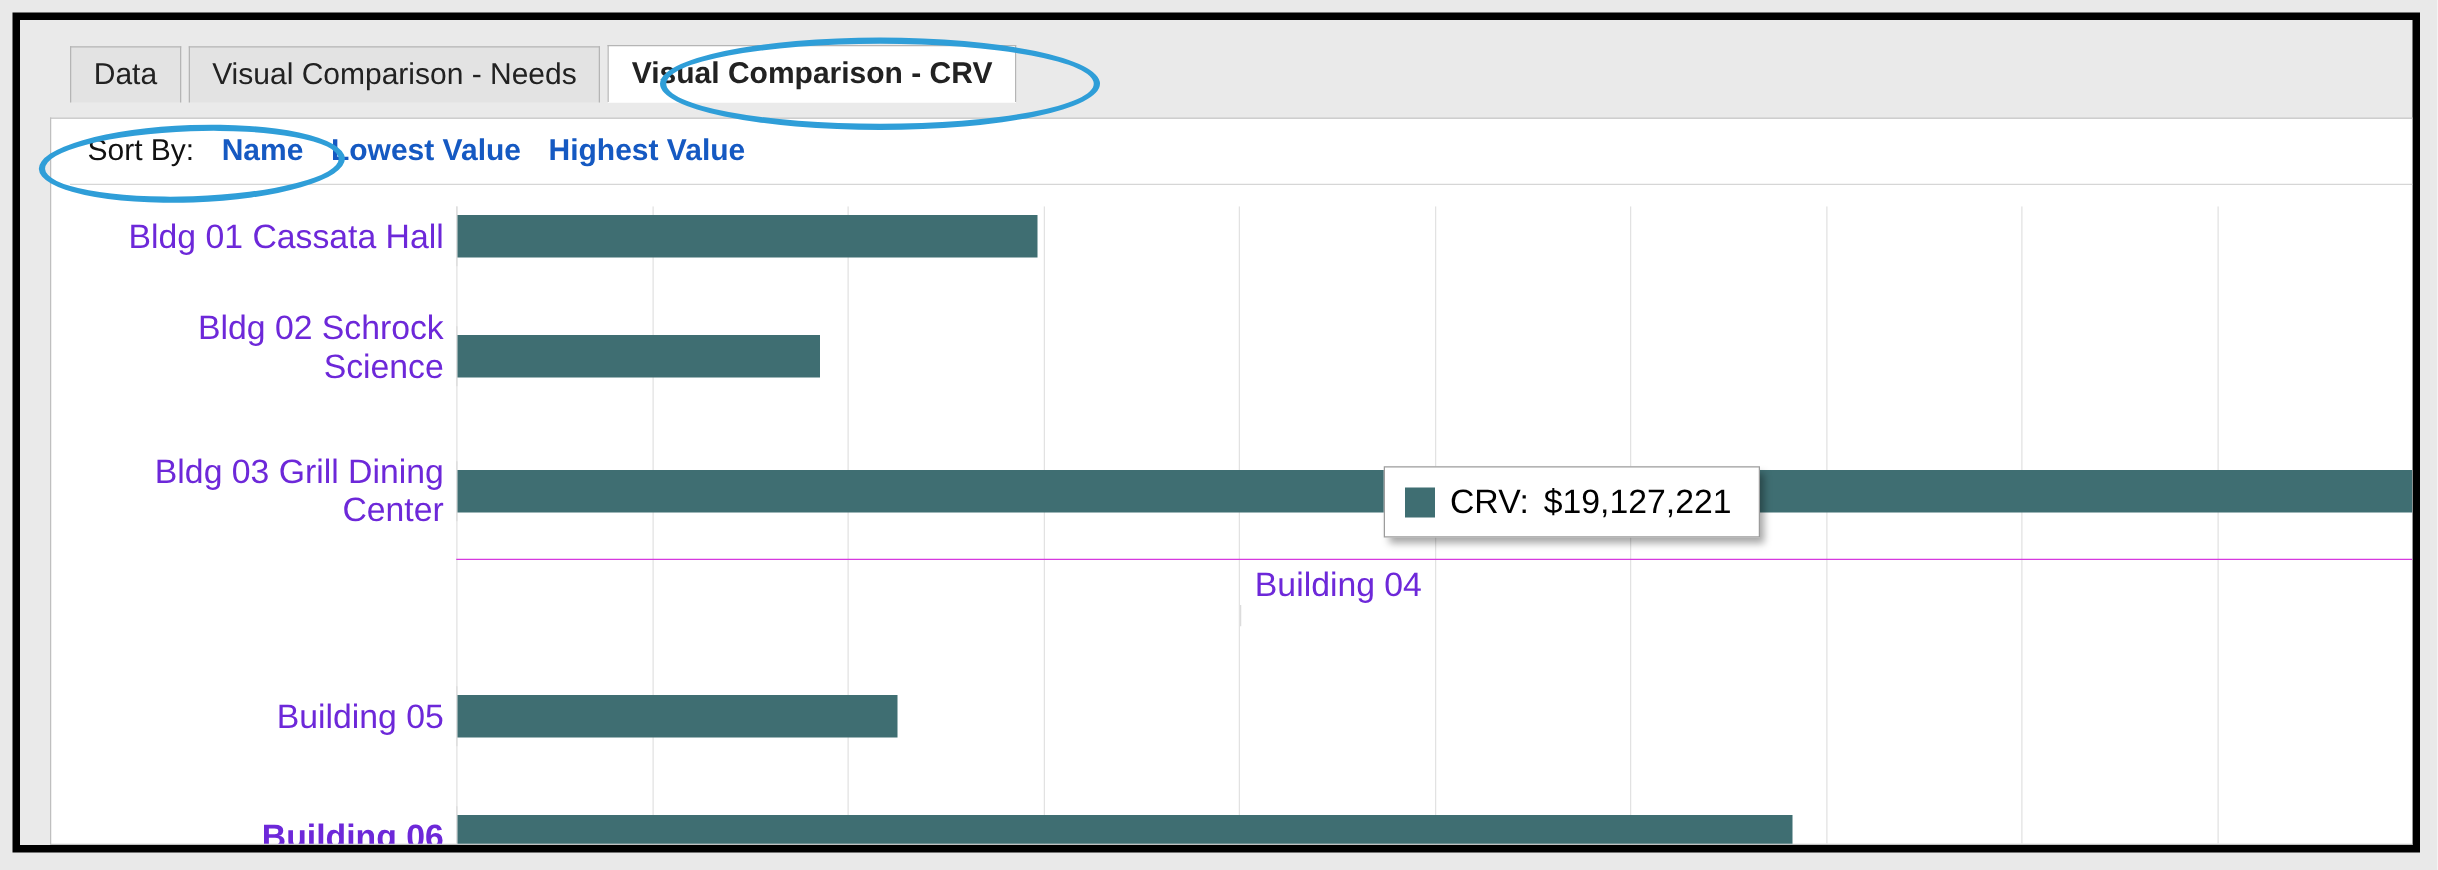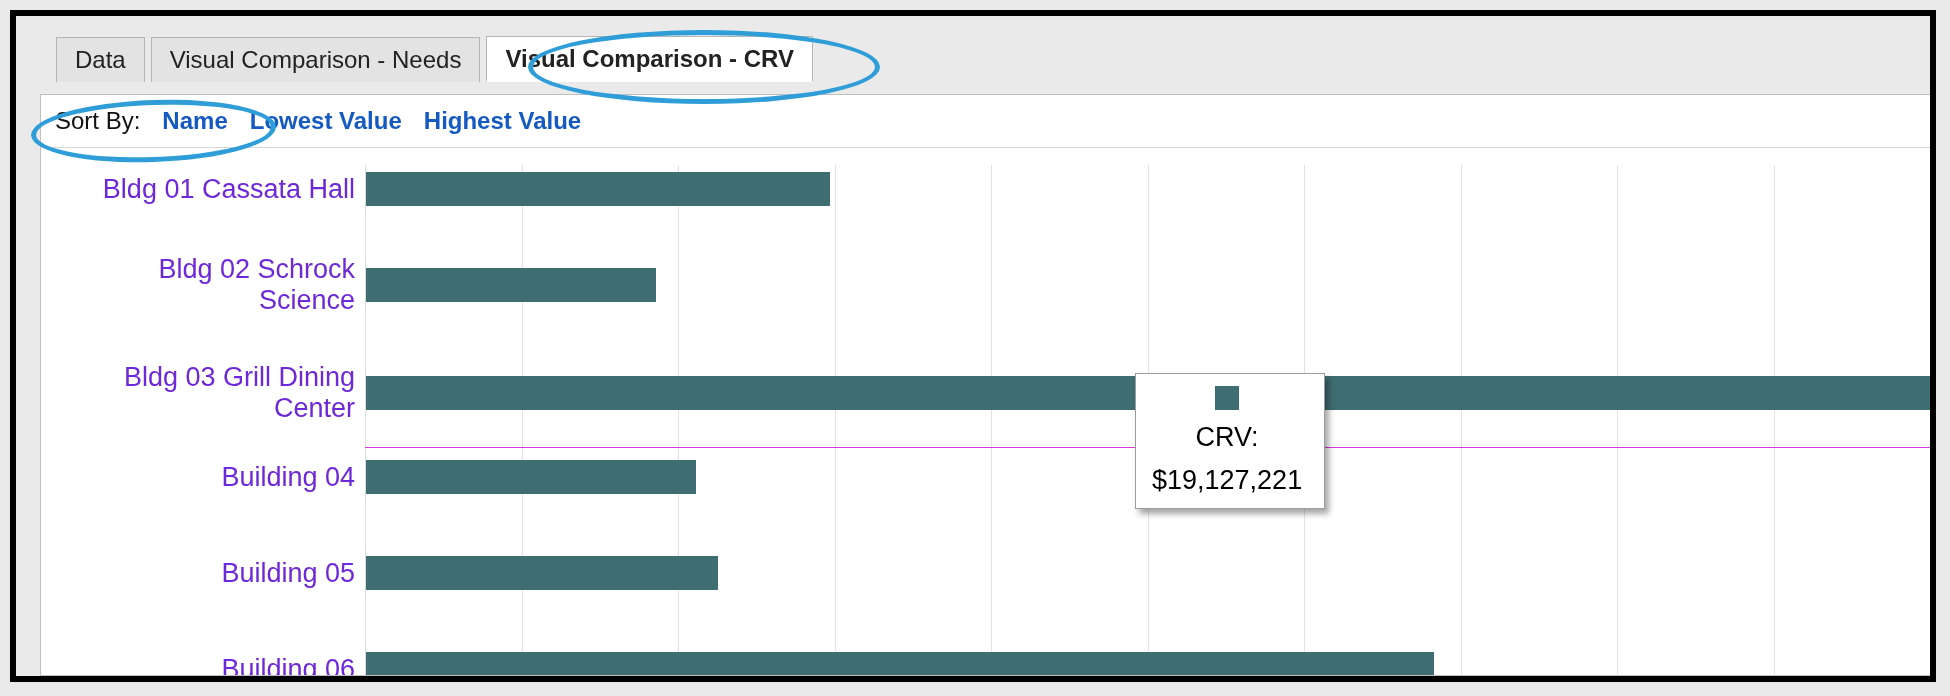--- a/index.html
+++ b/index.html
@@ -49,20 +49,21 @@
     border: 1px solid #bfbfbf;
     border-right: none;
   }
   .sort-row {
     display: flex;
     align-items: center;
     gap: 22px;
     padding: 12px 0 12px 14px;
     font-size: 24px;
     border-bottom: 1px solid #d6d6d6;
+    margin-left: 15px;
   }
   .sort-row .label { color: #111; }
   .sort-row a { color: #1559c2; text-decoration: none; cursor: pointer; font-weight: bold; }
   .chart-area {
     position: absolute;
     left: 14px; right: 0; top: 70px; bottom: 0;
     overflow: hidden;
   }
   .chart-inner {
     position: absolute;
@@ -169,53 +170,53 @@
           <div class="grid-v" style="left: 80%;"></div>
           <div class="grid-v" style="left: 90%;"></div>
         </div>
       <div class="chart-inner" id="rows">
           <div class="row" style="top: 0px;">
             <div class="row-label">Bldg 01 Cassata Hall</div>
             <div class="bar-track">
               <div class="bar" style="width: 29.6429%;"></div>
             </div>
           </div>
-          <div class="row" style="top: 48px;">
+          <div class="row" style="top: 48px; align-items: flex-end;">
             <div class="row-label">Bldg 02 Schrock Science</div>
             <div class="bar-track">
               <div class="bar" style="width: 18.5714%;"></div>
             </div>
           </div>
           <div class="row" style="top: 108px;">
             <div class="row-label">Bldg 03 Grill Dining Center</div>
             <div class="bar-track">
               <div class="bar" style="width: 100%;"></div>
             </div>
           </div>
-          <div class="row" style="top: 144px;">
+          <div class="row" style="top: 144px; flex-direction: column;">
             <div class="row-label">Building 04</div>
             <div class="bar-track">
               <div class="bar" style="width: 21.0714%;"></div>
             </div>
           </div>
           <div class="row" style="top: 192px;">
             <div class="row-label">Building 05</div>
             <div class="bar-track">
               <div class="bar" style="width: 22.5%;"></div>
             </div>
           </div>
-          <div class="row" style="top: 240px;">
+          <div class="row" style="top: 240px; font-weight: bold;">
             <div class="row-label">Building 06</div>
             <div class="bar-track">
               <div class="bar" style="width: 68.3115%;"></div>
             </div>
           </div>
         </div>
       <div class="hover-line" id="hoverline" style="top: 282px;"></div>
-      <div class="tooltip" id="tooltip" style="left: 1080px; top: 208px; flex-direction: column;">
+      <div class="tooltip" id="tooltip" style="left: 1052px; top: 208px;">
         <span class="swatch"></span>
         <span>CRV:</span>
         <span>$19,127,221</span>
       </div>
     </div>
   </div>
 
   <div class="ellipse" style="left:512px; top:14px; width:352px; height:74px;"></div>
   <div class="ellipse" style="left:15px; top:84px; width:245px; height:62px; transform:rotate(-2deg);"></div>
 </div>

